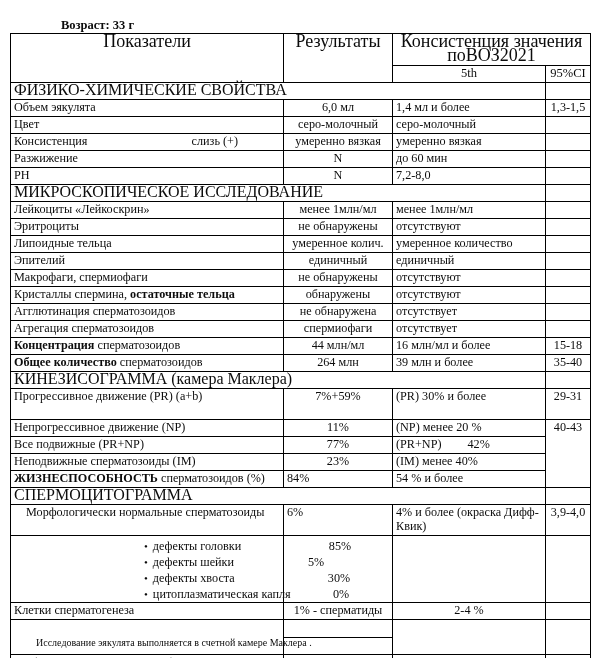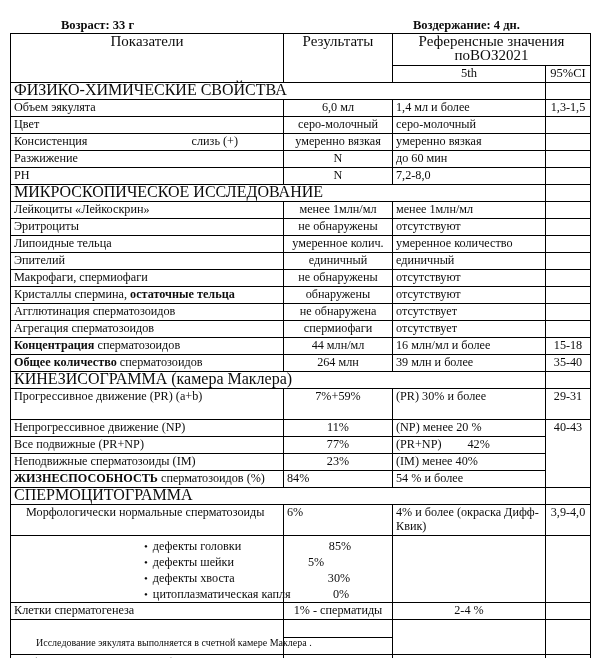--- a/index.html
+++ b/index.html
@@ -74,21 +74,21 @@
   col.c2 { width: 109px; }
   col.c3 { width: 153px; }
   col.c4 { width: 45px; }
 
   
   th.head {
     text-align: center;
     font-weight: bold;
     vertical-align: top;
     padding-top: 4px;
-    font-size: 15px;
+    font-size: 18px;
   }
   th.head-sub {
     text-align: center;
     font-weight: bold;
     font-size: 12.5px;
     height: 16px;
     padding: 1px 3px;
   }
 
   td.section {
@@ -167,37 +167,36 @@
   }
 </style>
 </head>
 <body>
 
 <div class="page">
 
   <div class="hdr">
     <div class="hdr-row">
       <span class="hdr-left">Возраст: 33 г</span>
-      <span class="hdr-right">Воздержание: 4 дн.</span>
     </div>
   </div>
 
   <div class="tbl-wrap">
   <table class="report">
     <colgroup>
       <col class="c1">
           <col class="c2">
           <col class="c3">
           <col class="c4">
     </colgroup>
     <thead>
       <tr>
         <th class="head" rowspan="2" style="height:48px;">Показатели</th>
         <th class="head" rowspan="2">Результаты</th>
-        <th class="head" colspan="2" style="height:31px;">Референсные значения поВОЗ2021</th>
+        <th class="head" colspan="2" style="height:31px;">Консистенция значения поВОЗ2021</th>
       </tr>
       <tr>
         <th class="head-sub">5th</th>
         <th class="head-sub">95%CI</th>
       </tr>
     </thead>
     <tbody>
 
       <tr>
         <td class="section" colspan="3">ФИЗИКО-ХИМИЧЕСКИЕ СВОЙСТВА</td>

